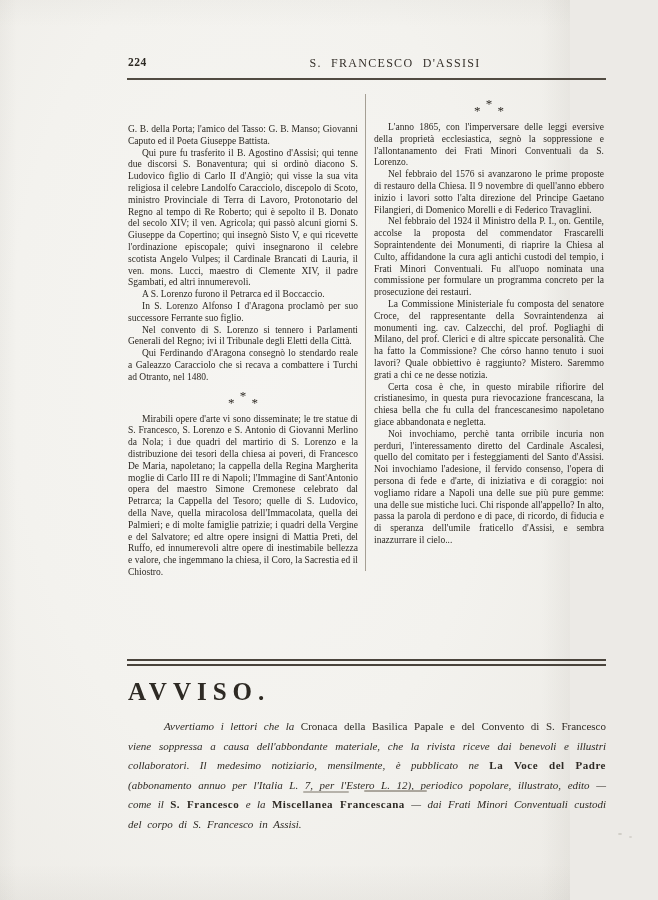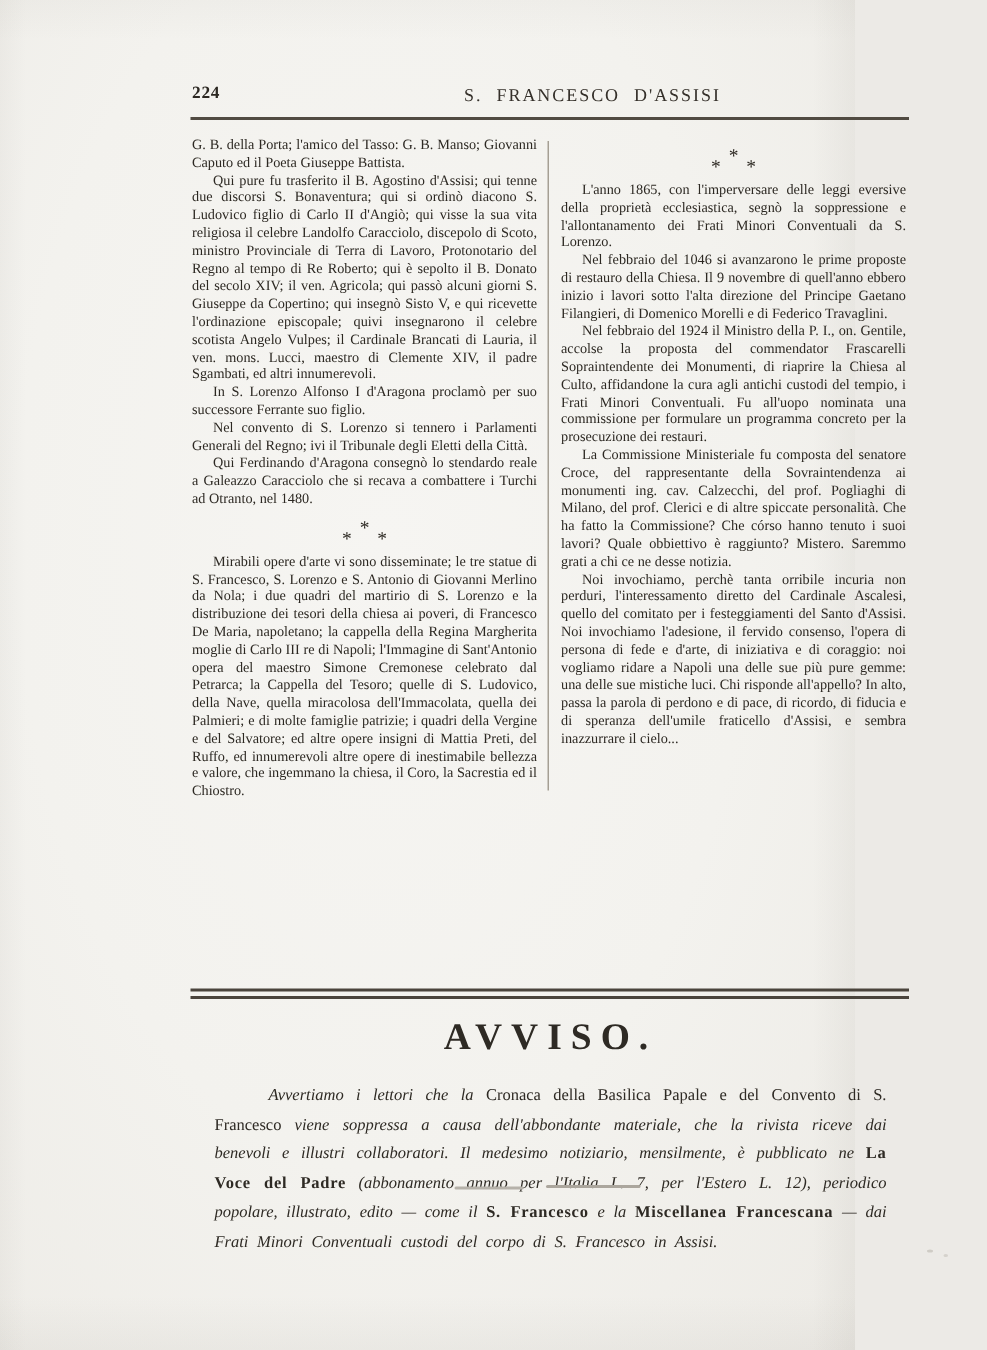--- a/index.html
+++ b/index.html
@@ -19,37 +19,37 @@
   
   .pagehead{position:absolute;top:56px;left:128px;width:478px;height:16px;}
   .pagenum{position:absolute;left:0;top:0;font-size:11.5px;font-weight:bold;letter-spacing:0.5px;}
   .journal{position:absolute;left:50%;transform:translateX(-50%) translateX(28px);top:0;
     font-size:12px;letter-spacing:1.3px;word-spacing:5px;white-space:nowrap;color:#35302a;}
   .headrule{position:absolute;top:78px;left:127px;width:479px;height:2px;background:#514b42;}
   
   .cols{position:absolute;top:92px;left:128px;width:476px;display:flex;align-items:flex-start;}
   .col{width:230px;font-size:9.5px;line-height:11.8px;text-align:justify;hyphens:auto;-webkit-hyphens:auto;}
   .col p{margin:0;text-indent:14px;}
-  .col p.noindent{text-indent:0;}
+  .col p.noindent{text-indent:0;margin-top:32px;}
   .gutter{width:16px;align-self:stretch;position:relative;}
   .gutter::before{content:"";position:absolute;left:7px;top:2px;bottom:8px;width:1px;background:#a59f94;}
   
   .asterism{position:relative;height:16px;width:44px;margin:7px auto 7px;font-size:13px;color:#2c2822;}
   .ast{position:absolute;line-height:1;}
   .ast.a1{left:50%;transform:translateX(-50%);top:-2px;}
   .ast.a2{left:7px;top:5px;}
   .ast.a3{right:7px;top:5px;}
   
   .dblrule{position:absolute;top:659px;left:127px;width:479px;height:3px;
     border-top:2px solid #4a443c;border-bottom:2px solid #4a443c;}
   
   .avviso{position:absolute;top:678px;left:128px;width:478px;}
-  .avviso h2{margin:0 0 11px;text-align:center;font-size:25px;font-weight:bold;
+  .avviso h2{margin:0 0 11px;font-size:25px;font-weight:bold;
     letter-spacing:6px;color:#2e2a24;}
-  .avviso-body{margin:15px;text-align:justify;text-indent:36px;font-size:11px;line-height:19.6px;
+  .avviso-body{margin:0;text-align:justify;text-indent:36px;font-size:11px;line-height:19.6px;
     word-spacing:3px;color:#2e2a24;}
   .seg-it{font-style:italic;}
   .seg-rm{font-style:normal;}
   .seg-bd{font-style:normal;font-weight:bold;letter-spacing:0.5px;}
   
   .ornament{position:absolute;top:790px;left:0;width:658px;height:4px;}
   .orn1{position:absolute;left:303px;top:1px;width:46px;height:2px;background:#b6b2aa;border-radius:1px;}
   .orn2{position:absolute;left:364px;top:0;width:63px;height:2px;background:#aba69d;border-radius:1px;}
   
   .speck{position:absolute;border-radius:50%;background:#cfccc5;}
@@ -65,43 +65,45 @@
     <span class="pagenum">224</span>
     <span class="journal">S. FRANCESCO D'ASSISI</span>
   </div>
   <div class="headrule"></div>
 
   <div class="cols">
 
     <div class="col">
       <p class="noindent">G. B. della Porta; l'amico del Tasso: G. B. Manso; Giovanni Caputo ed il Poeta Giuseppe Battista.</p>
       <p>Qui pure fu trasferito il B. Agostino d'Assisi; qui tenne due discorsi S. Bonaventura; qui si ordinò diacono S. Ludovico figlio di Carlo II d'Angiò; qui visse la sua vita religiosa il celebre Landolfo Caracciolo, discepolo di Scoto, ministro Provinciale di Terra di Lavoro, Protonotario del Regno al tempo di Re Roberto; qui è sepolto il B. Donato del secolo XIV; il ven. Agricola; qui passò alcuni giorni S. Giuseppe da Copertino; qui insegnò Sisto V, e qui ricevette l'ordinazione episcopale; quivi insegnarono il celebre scotista Angelo Vulpes; il Cardinale Brancati di Lauria, il ven. mons. Lucci, maestro di Clemente XIV, il padre Sgambati, ed altri innumerevoli.</p>
+      <p>A S. Lorenzo furono il Petrarca ed il Boccaccio.</p>
       <p>In S. Lorenzo Alfonso I d'Aragona proclamò per suo successore Ferrante suo figlio.</p>
       <p>Nel convento di S. Lorenzo si tennero i Parlamenti Generali del Regno; ivi il Tribunale degli Eletti della Città.</p>
       <p>Qui Ferdinando d'Aragona consegnò lo stendardo reale a Galeazzo Caracciolo che si recava a combattere i Turchi ad Otranto, nel 1480.</p>
       <div class="asterism">
         <span class="ast a1">*</span>
         <span class="ast a2">*</span>
         <span class="ast a3">*</span>
       </div>
       <p>Mirabili opere d'arte vi sono disseminate; le tre statue di S. Francesco, S. Lorenzo e S. Antonio di Giovanni Merlino da Nola; i due quadri del martirio di S. Lorenzo e la distribuzione dei tesori della chiesa ai poveri, di Francesco De Maria, napoletano; la cappella della Regina Margherita moglie di Carlo III re di Napoli; l'Immagine di Sant'Antonio opera del maestro Simone Cremonese celebrato dal Petrarca; la Cappella del Tesoro; quelle di S. Ludovico, della Nave, quella miracolosa dell'Immacolata, quella dei Palmieri; e di molte famiglie patrizie; i quadri della Vergine e del Salvatore; ed altre opere insigni di Mattia Preti, del Ruffo, ed innumerevoli altre opere di inestimabile bellezza e valore, che ingemmano la chiesa, il Coro, la Sacrestia ed il Chiostro.</p>
     </div>
 
     <div class="gutter"></div>
 
     <div class="col">
       <div class="asterism">
         <span class="ast a1">*</span>
         <span class="ast a2">*</span>
         <span class="ast a3">*</span>
       </div>
       <p>L'anno 1865, con l'imperversare delle leggi eversive della proprietà ecclesiastica, segnò la soppressione e l'allontanamento dei Frati Minori Conventuali da S. Lorenzo.</p>
-      <p>Nel febbraio del 1046 si avanzarono le prime proposte di restauro della Chiesa. Il 9 novembre di quell'anno ebbero inizio i lavori sotto l'alta direzione del Principe Gaetano Filangieri, di Domenico Morelli e di Federico Travaglini.</p>
+      <p>Nel febbraio del 1576 si avanzarono le prime proposte di restauro della Chiesa. Il 9 novembre di quell'anno ebbero inizio i lavori sotto l'alta direzione del Principe Gaetano Filangieri, di Domenico Morelli e di Federico Travaglini.</p>
       <p>Nel febbraio del 1924 il Ministro della P. I., on. Gentile, accolse la proposta del commendator Frascarelli Sopraintendente dei Monumenti, di riaprire la Chiesa al Culto, affidandone la cura agli antichi custodi del tempio, i Frati Minori Conventuali. Fu all'uopo nominata una commissione per formulare un programma concreto per la prosecuzione dei restauri.</p>
       <p>La Commissione Ministeriale fu composta del senatore Croce, del rappresentante della Sovraintendenza ai monumenti ing. cav. Calzecchi, del prof. Pogliaghi di Milano, del prof. Clerici e di altre spiccate personalità. Che ha fatto la Commissione? Che córso hanno tenuto i suoi lavori? Quale obbiettivo è raggiunto? Mistero. Saremmo grati a chi ce ne desse notizia.</p>
+      <p>Certa cosa è che, in questo mirabile rifiorire del cristianesimo, in questa pura rievocazione francescana, la chiesa bella che fu culla del francescanesimo napoletano giace abbandonata e negletta.</p>
       <p>Noi invochiamo, perchè tanta orribile incuria non perduri, l'interessamento diretto del Cardinale Ascalesi, quello del comitato per i festeggiamenti del Santo d'Assisi. Noi invochiamo l'adesione, il fervido consenso, l'opera di persona di fede e d'arte, di iniziativa e di coraggio: noi vogliamo ridare a Napoli una delle sue più pure gemme: una delle sue mistiche luci. Chi risponde all'appello? In alto, passa la parola di perdono e di pace, di ricordo, di fiducia e di speranza dell'umile fraticello d'Assisi, e sembra inazzurrare il cielo...</p>
     </div>
 
   </div>
 
   <div class="dblrule"></div>
 
   <section class="avviso">
     <h2>AVVISO.</h2>
     <p class="avviso-body">

